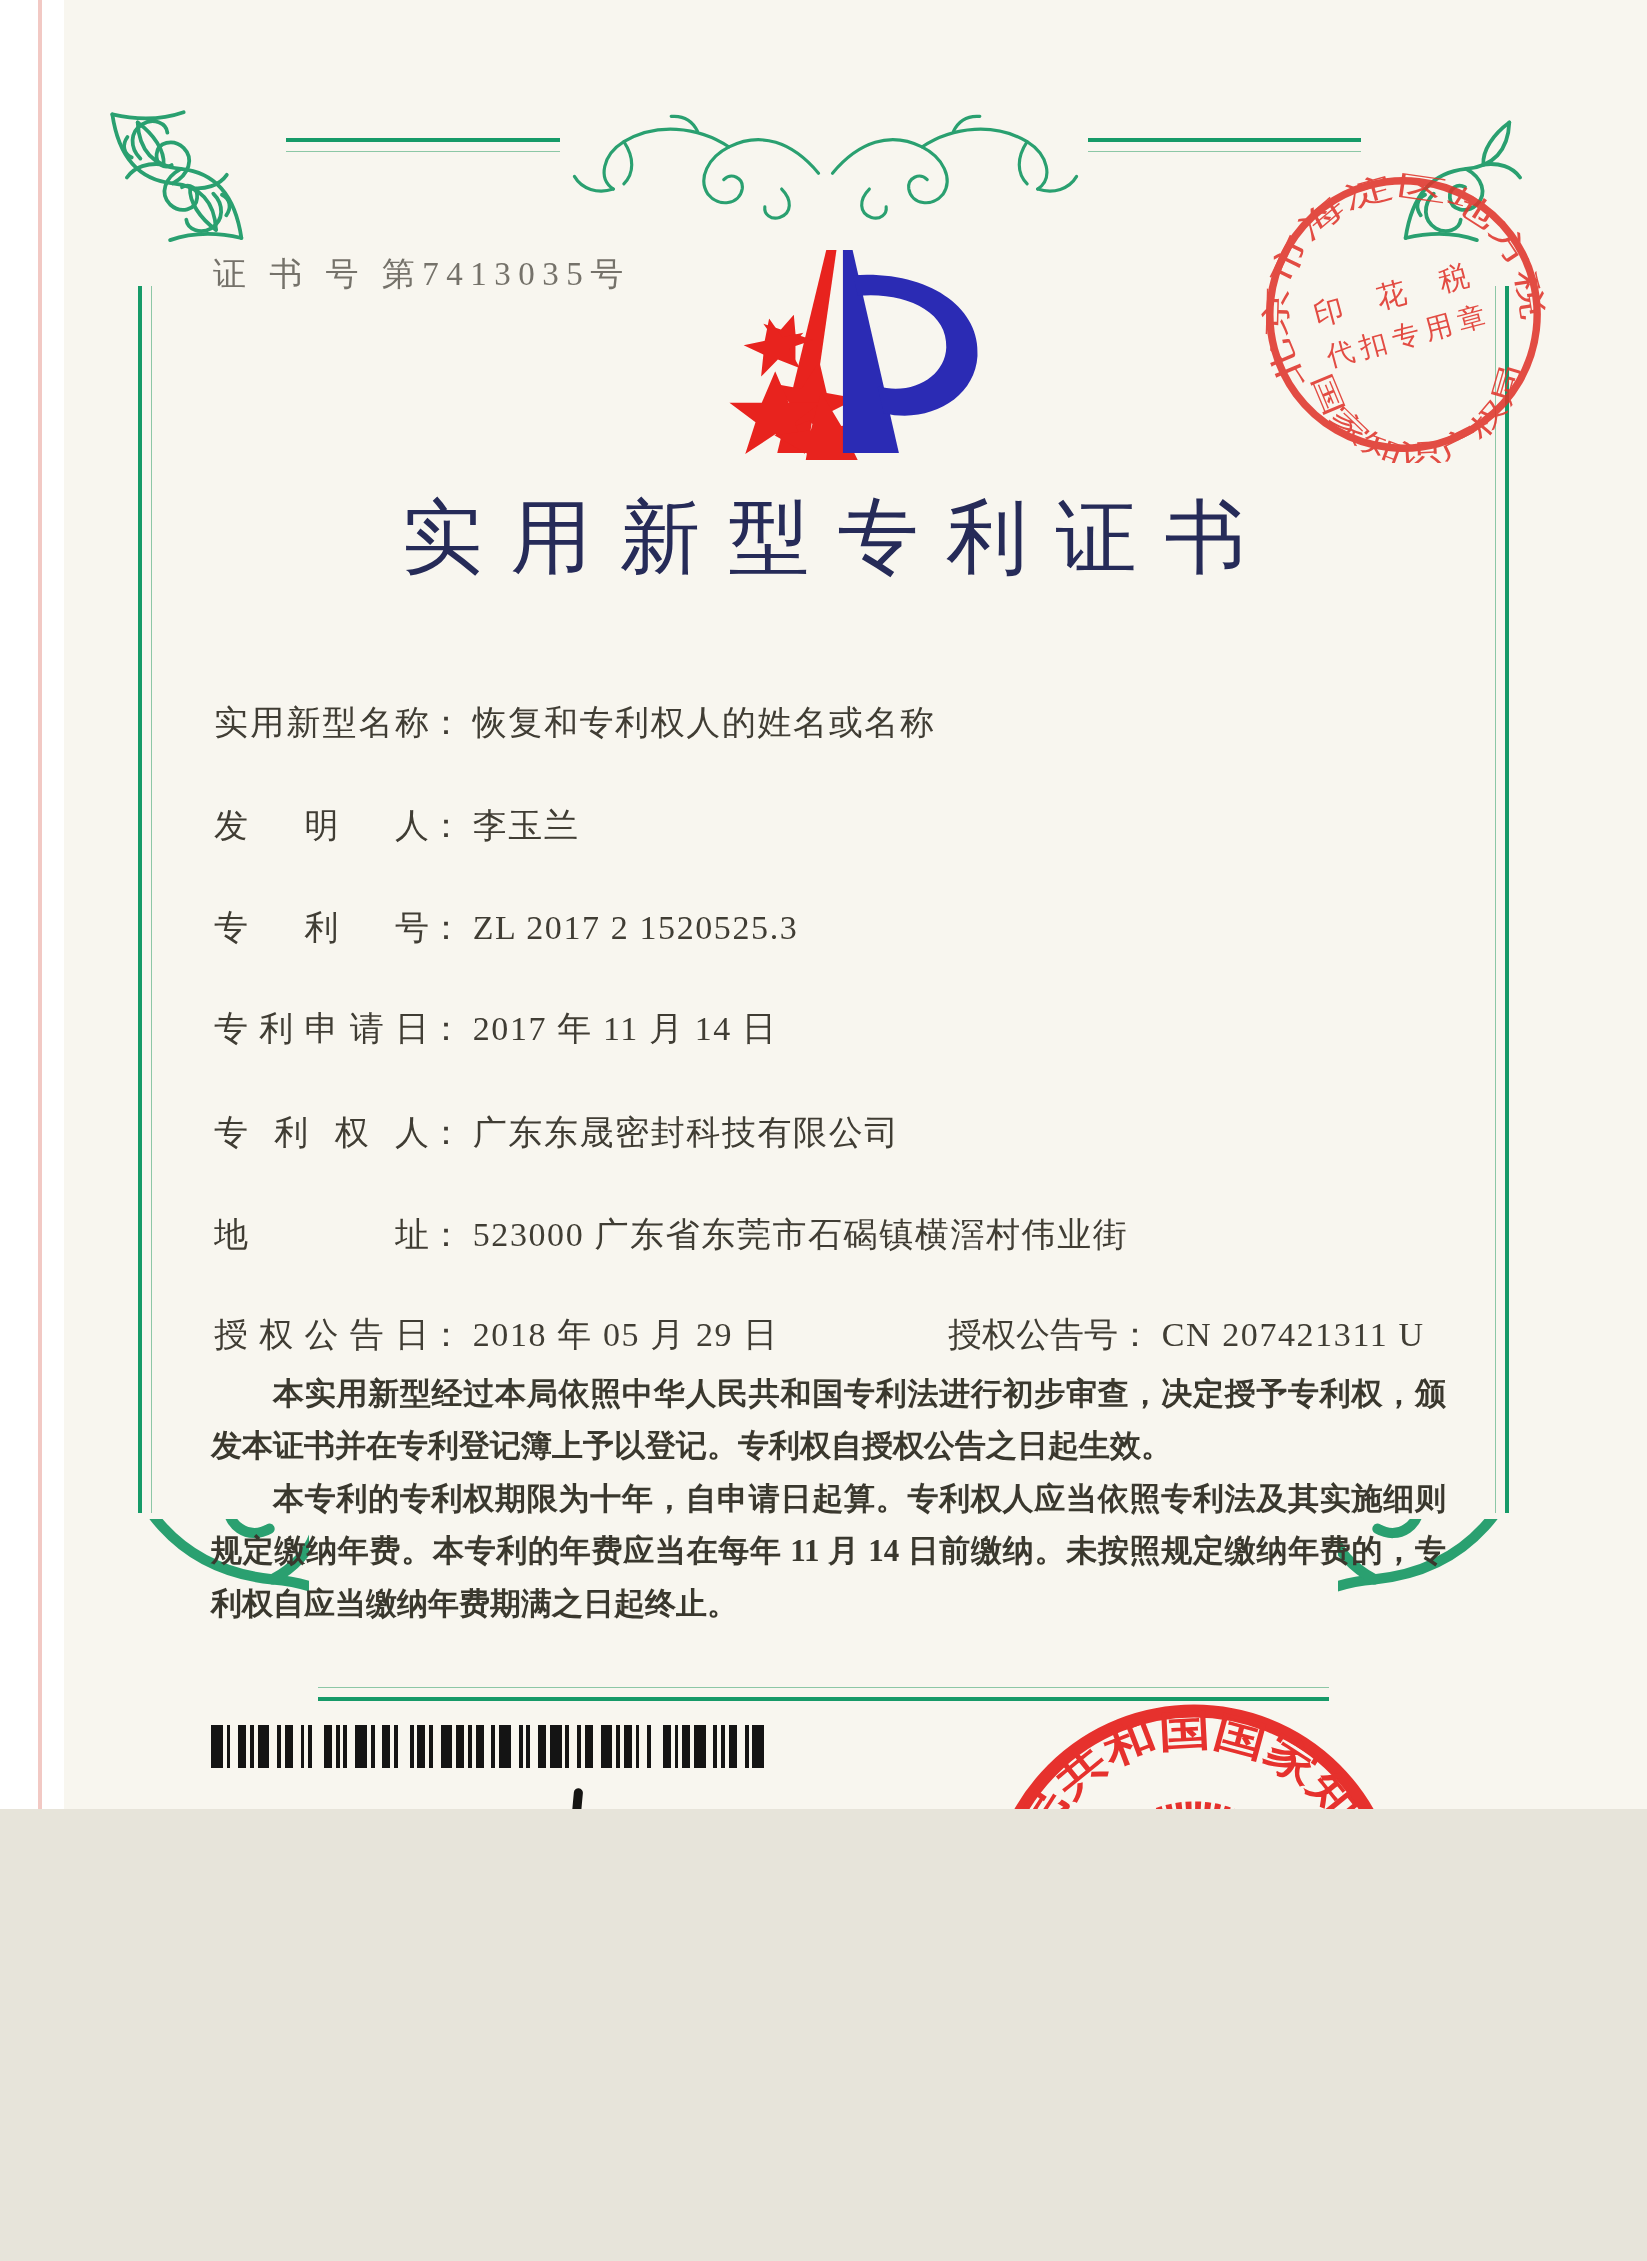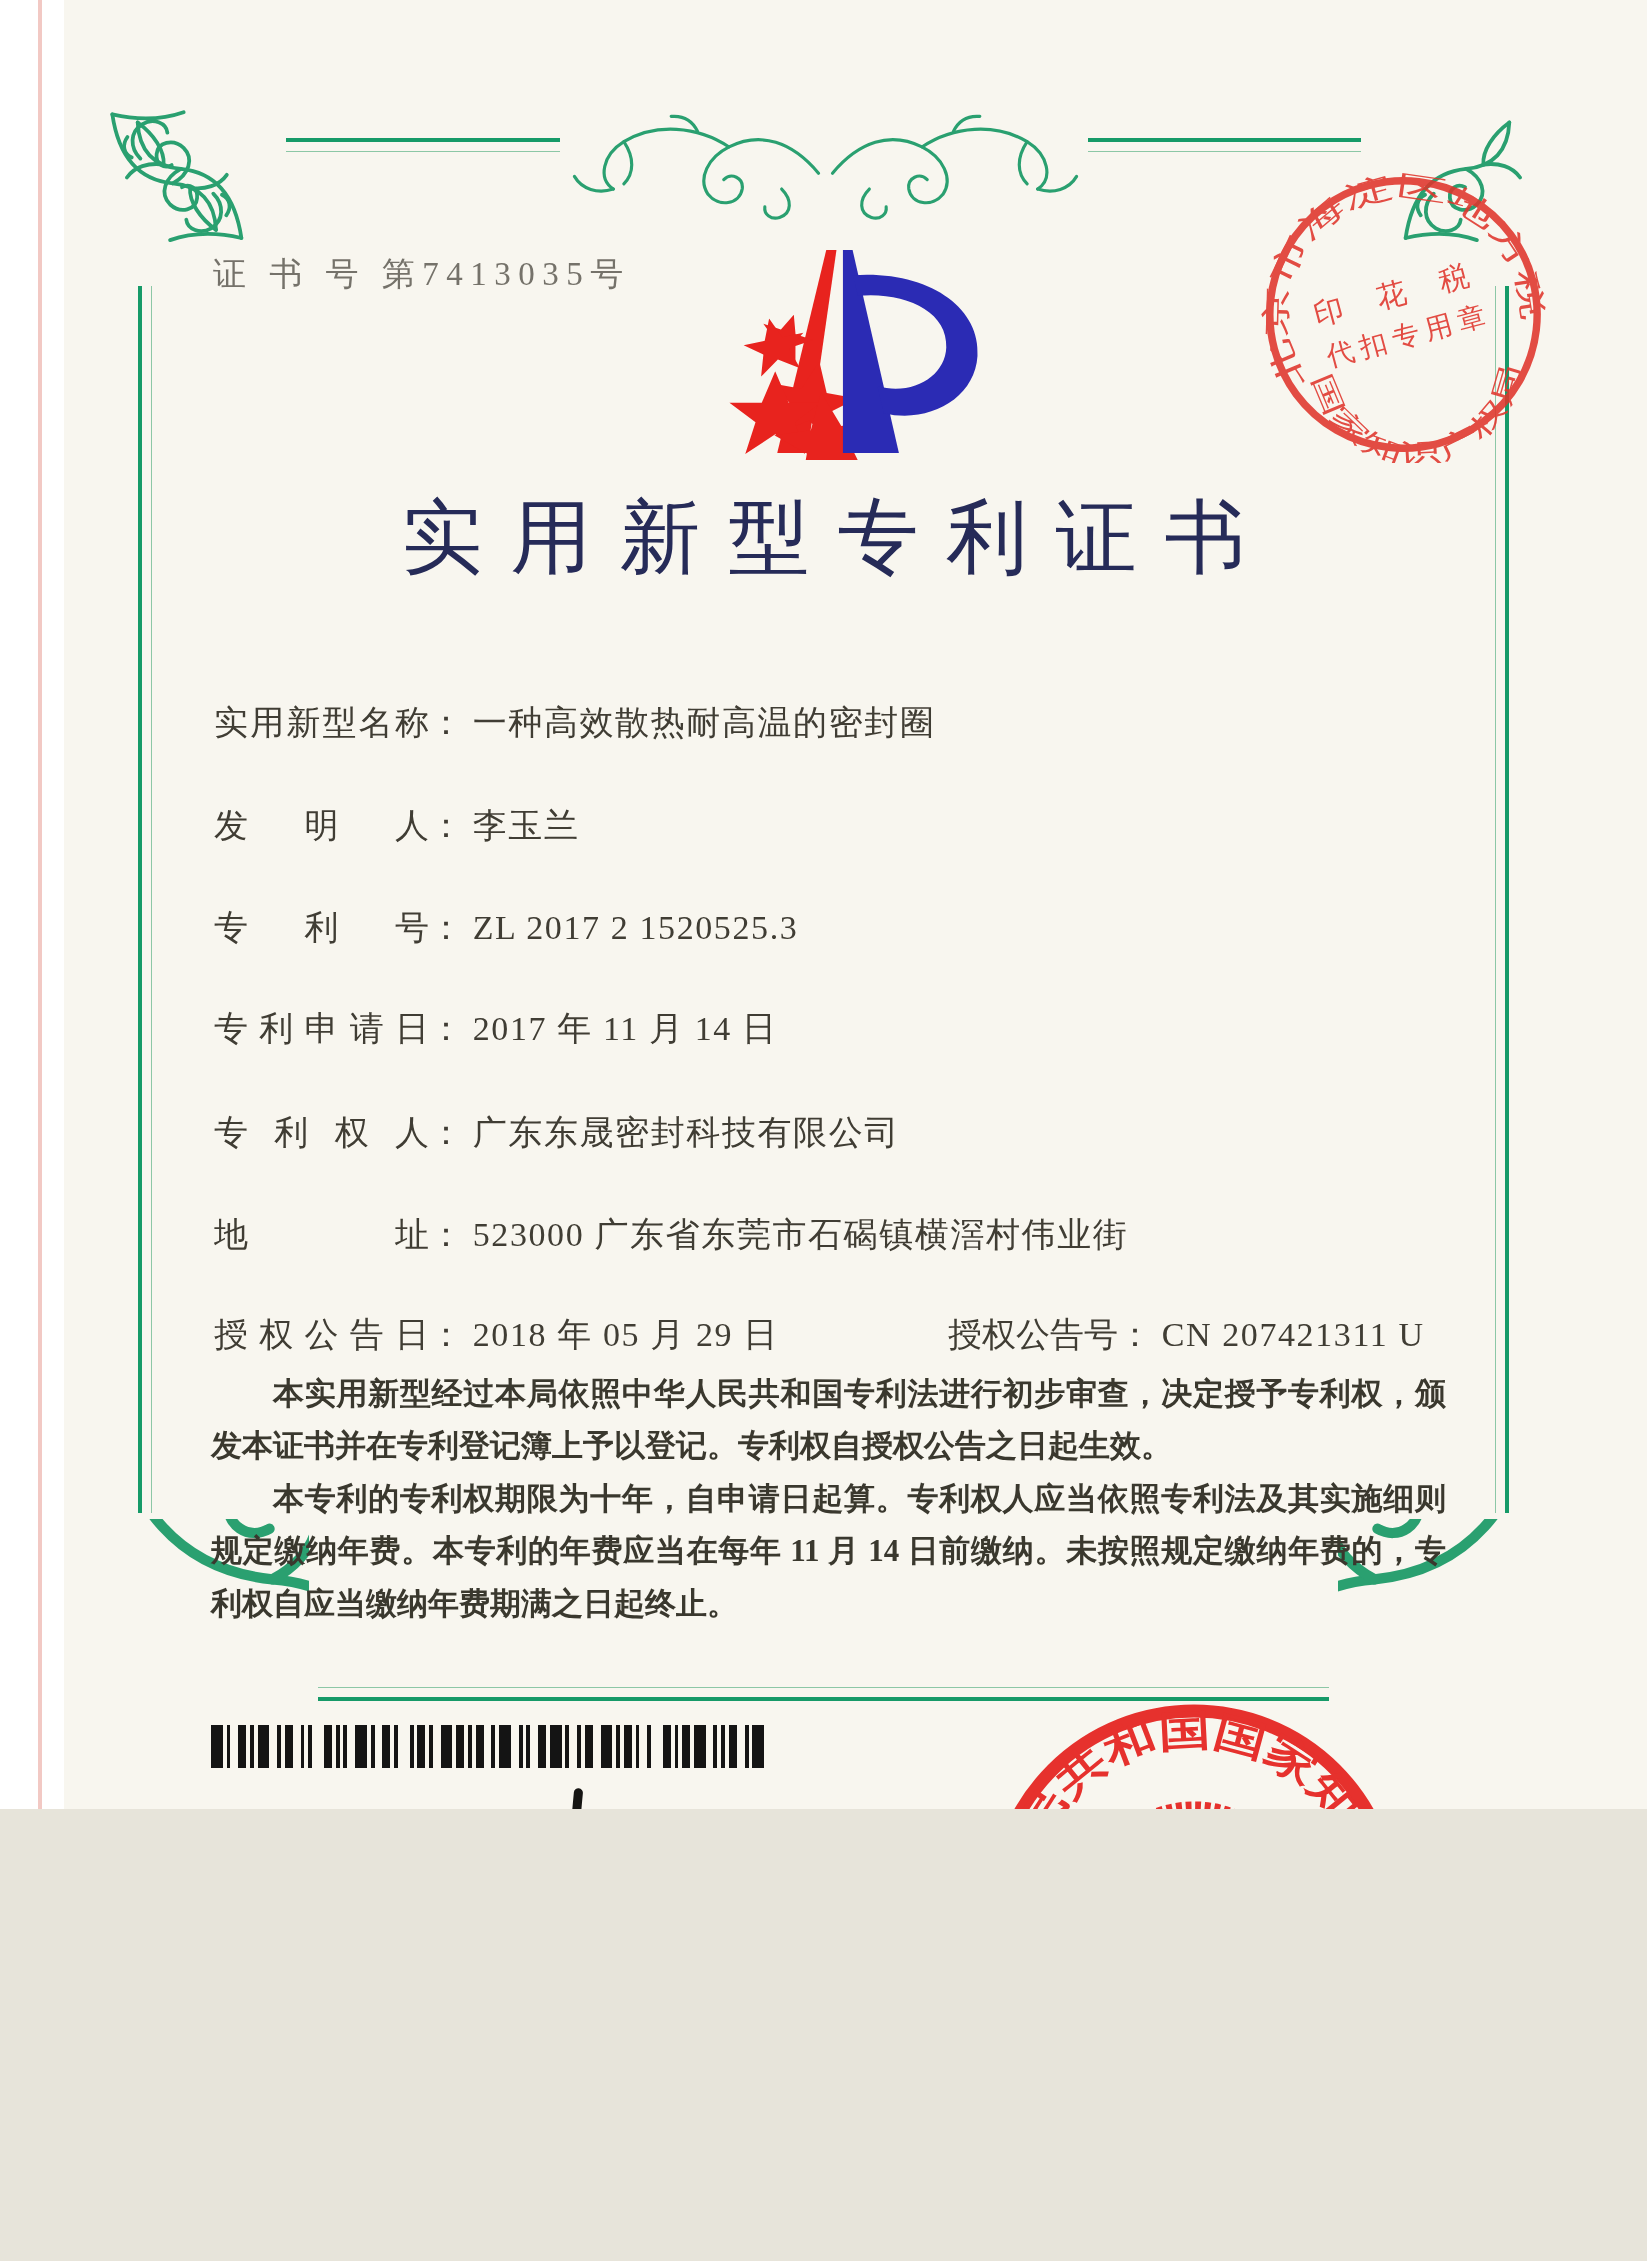--- a/index.html
+++ b/index.html
@@ -179,21 +179,21 @@
         <textPath href="#taxBottomArc" startOffset="30" textLength="560" lengthAdjust="spacingAndGlyphs">国家知识产权局</textPath>
       </text>
       <text x="280" y="258" font-size="56" fill="#e0352c" text-anchor="middle" letter-spacing="26">印 花 税</text>
       <text x="280" y="338" font-size="52" fill="#e0352c" text-anchor="middle" letter-spacing="12">代扣专用章</text>
     </g>
   </svg>
 
   <div class="title">实用新型专利证书</div>
 
   <div class="field-row" style="top:700px;">
-    <span class="flabel">实用新型名称</span><span class="fcolon">：</span><span class="fvalue">一种高效散热耐高温的密封圈</span>
+    <span class="flabel">实用新型名称</span><span class="fcolon">：</span><span class="fvalue">恢复和专利权人的姓名或名称</span>
   </div>
   <div class="field-row" style="top:803px;">
     <span class="flabel">发明人</span><span class="fcolon">：</span><span class="fvalue">李玉兰</span>
   </div>
   <div class="field-row" style="top:905px;">
     <span class="flabel">专利号</span><span class="fcolon">：</span><span class="fvalue">ZL 2017 2 1520525.3</span>
   </div>
   <div class="field-row" style="top:1006px;">
     <span class="flabel">专利申请日</span><span class="fcolon">：</span><span class="fvalue">2017 年 11 月 14 日</span>
   </div>

